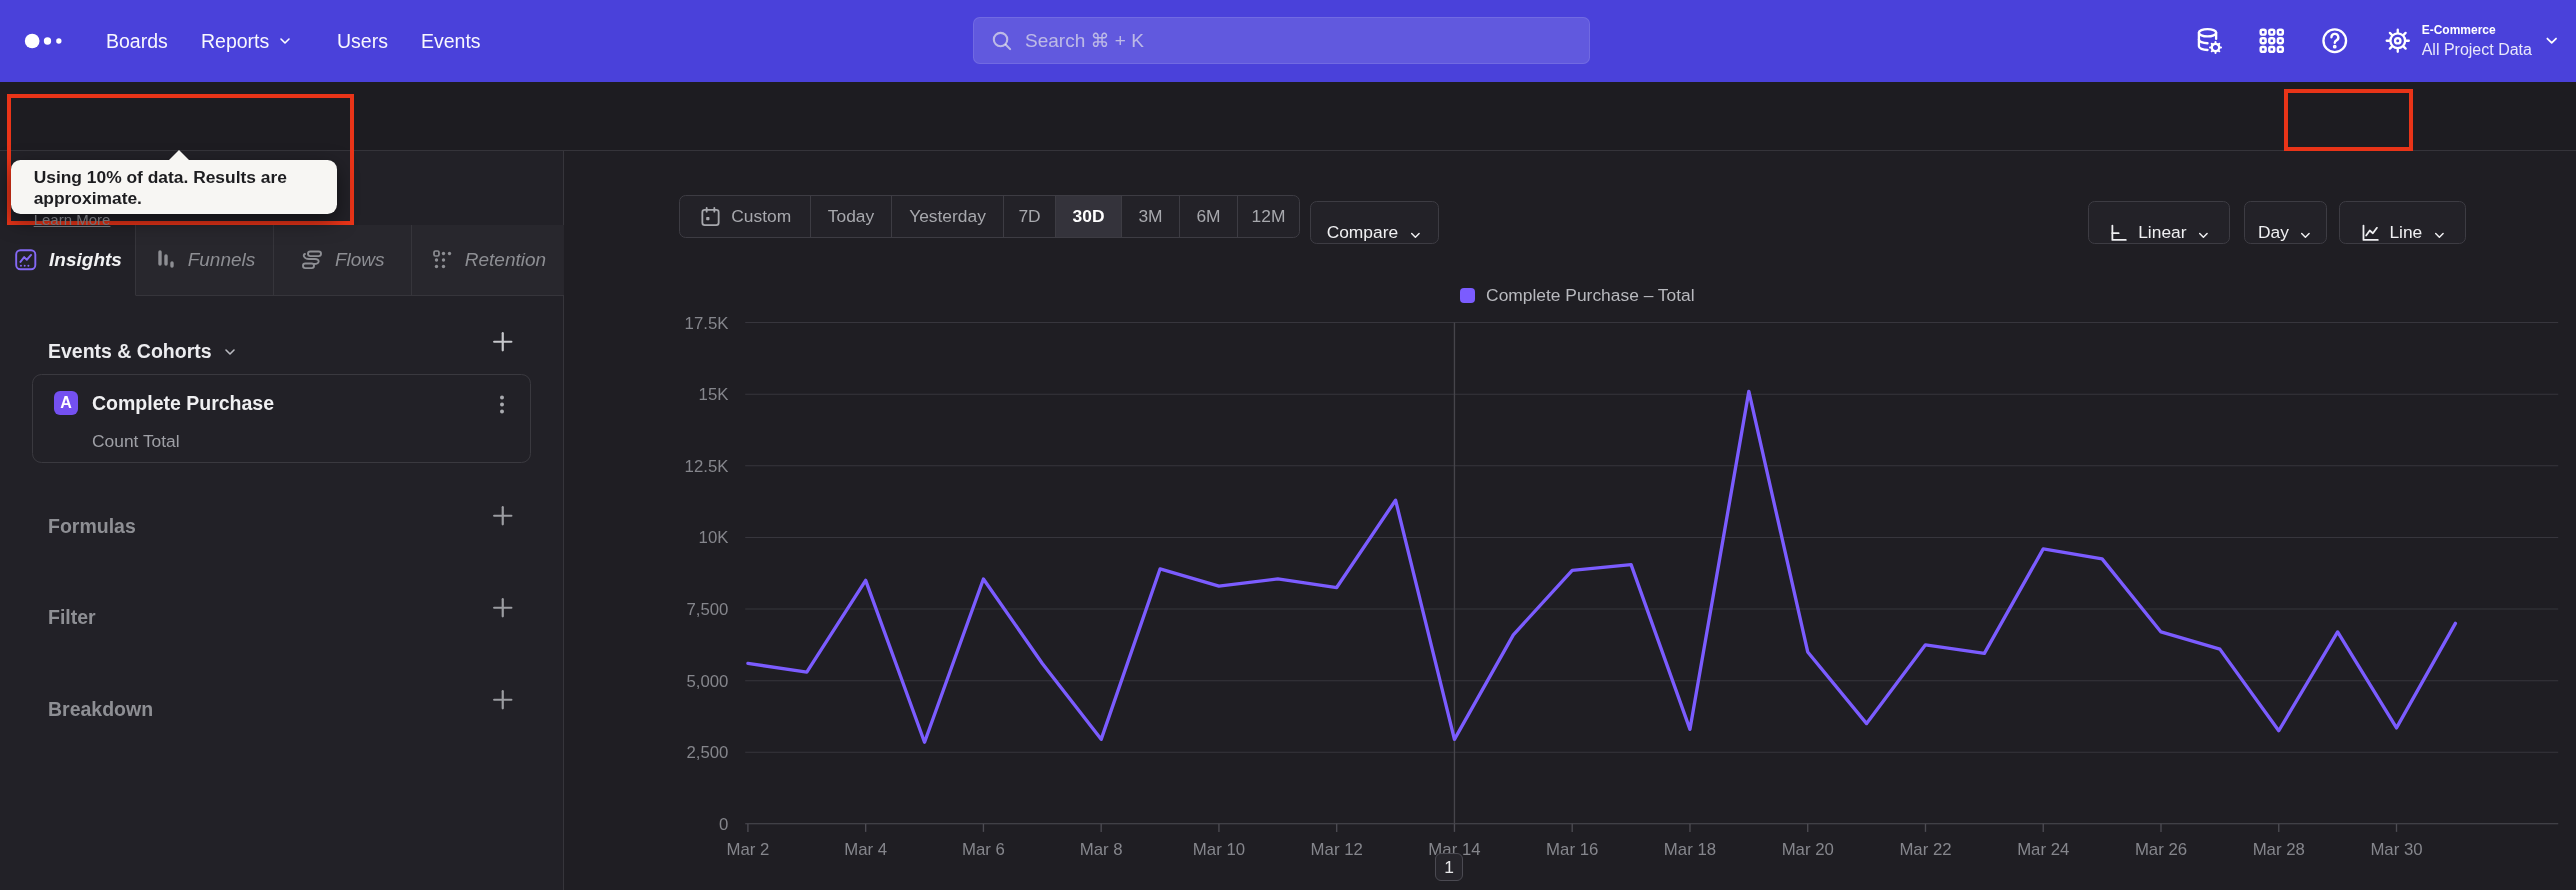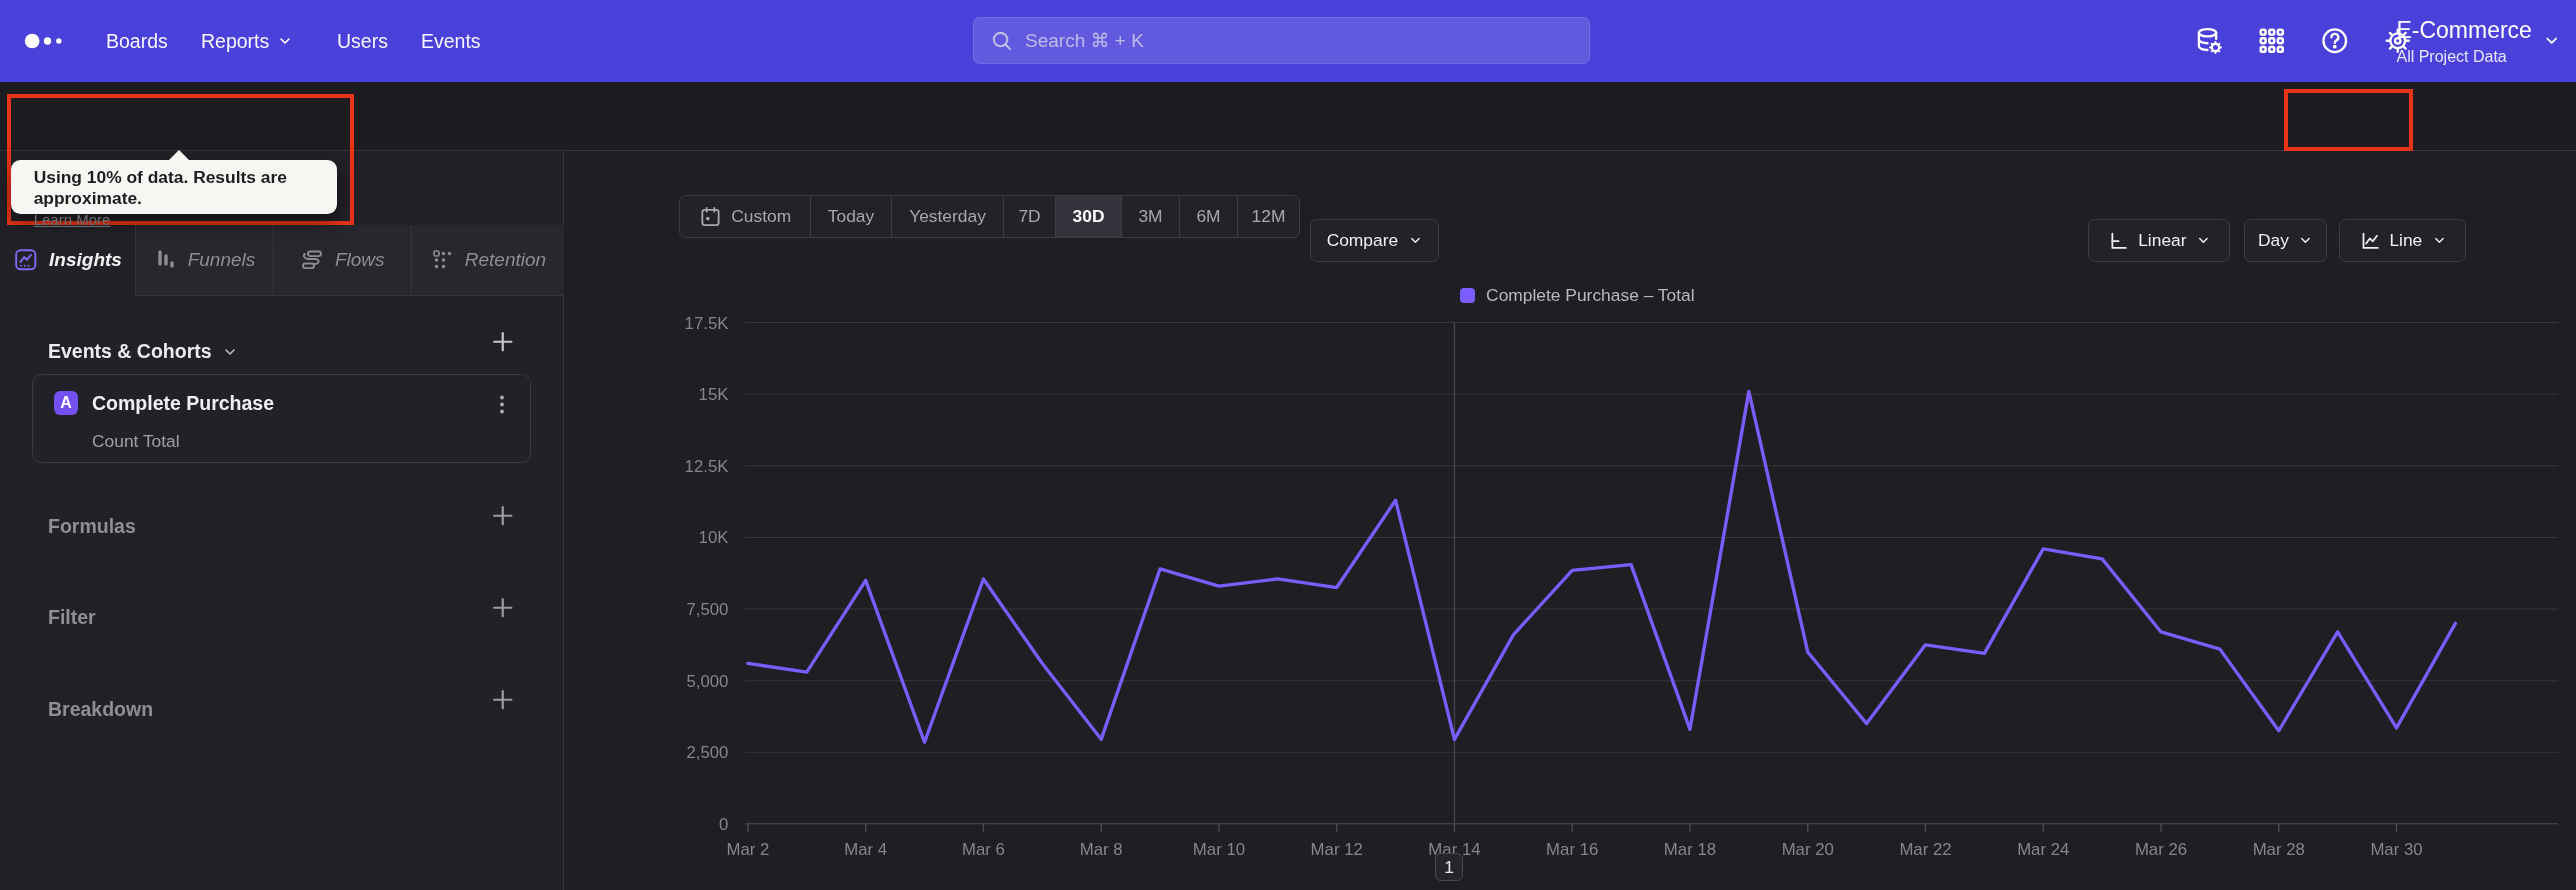--- a/index.html
+++ b/index.html
@@ -11,21 +11,21 @@
   
   .topnav { left:0; top:0; width:2576px; height:82px; background:#4a41da;padding-left:23px; }
   .navitem { top:0; height:82px; display:flex; align-items:center; gap:8px;
              font-size:19.5px; font-weight:500; color:rgba(255,255,255,.96); cursor:pointer; }
   .search { left:973px; top:17.4px; width:617px; height:47px; border-radius:6.7px;
             background:rgba(255,255,255,.13); border:0.7px solid rgba(255,255,255,.10);
             display:flex; align-items:center; gap:12px; padding:0 16px;
             color:rgba(245,245,235,.62); font-size:19px; }
   .navicon { top:26px; width:29.5px; height:29.5px; color:#fff; cursor:pointer; }
   .project { right:16px; top:0; height:82px; display:flex; align-items:center; gap:10.7px; cursor:pointer; }
-  .project .pname { font-size:23px; font-weight:400; color:#fff; }
+  .project .pname { font-size:12px; font-weight:700; color:#fff; }
   .project .pscope { font-size:16px; color:rgba(255,255,255,.88); margin-top:4px; }
 
   
   .titlebar { left:0; top:82px; width:2576px; height:69px; background:#1d1c21;
               border-bottom:0.7px solid #35343a; }
   .doc-title { left:50px; top:105px; font-size:21.5px; font-weight:700; color:#fafafa; }
   .badge-sampled { left:138px; top:101px; height:31px; padding:0 13.4px; border-radius:5.4px;
                    background:#2a2739; border:1px solid #4a4664; color:#998df7;
                    font-size:17px; display:flex; align-items:center; cursor:pointer; }
   .add-desc { left:232px; top:107px; font-size:18px; color:#8a8b92; cursor:pointer; }
@@ -63,22 +63,22 @@
   .section-label { color:#8e8f94; font-weight:700; }
 
   
   .main { left:564px; top:151px; width:2012px; height:739px; background:#1f1e23; }
   .seg { position:absolute; left:115px; top:44px; height:43px; display:flex;
          border:1px solid #3d3c43; border-radius:6.7px; background:#232228; overflow:hidden; }
   .seg .opt { display:flex; align-items:center; justify-content:center; gap:9.4px;
               font-size:17.4px; color:#a7a8ad; border-right:1px solid #3d3c43; cursor:pointer; }
   .seg .opt:last-child { border-right:none; }
   .seg .opt.active { background:#34333b; color:#ffffff; font-weight:700; }
-  .tool-btn { position:absolute; top:68px; height:43px; border:1px solid #3d3c43;
-              border-radius:6.7px; background:#232228; display:flex; align-items:center;
+  .tool-btn { position:absolute; top:50px; height:43px; border:1px solid #3d3c43;
+              border-radius:6.7px; background:#232228; display:flex; align-items:flex-end;
               justify-content:center; gap:9.4px; font-size:17.4px; color:#f0f0f2; cursor:pointer; }
   .legend { position:absolute; left:896px; top:134px; display:flex; align-items:center;
             gap:10.7px; cursor:pointer; }
   .legend .swatch { width:15.4px; height:15.4px; border-radius:4px; }
   .legend .ltext { font-size:17.4px; color:#b8b9be; }
   .pagebox { position:absolute; left:871px; top:702px; width:28px; height:28px;
              border:1px solid #4b4a52; border-radius:6px; background:#26252b;
              display:flex; align-items:center; justify-content:center;
              font-size:17.4px; color:#e8e8ea; cursor:pointer; }
 

